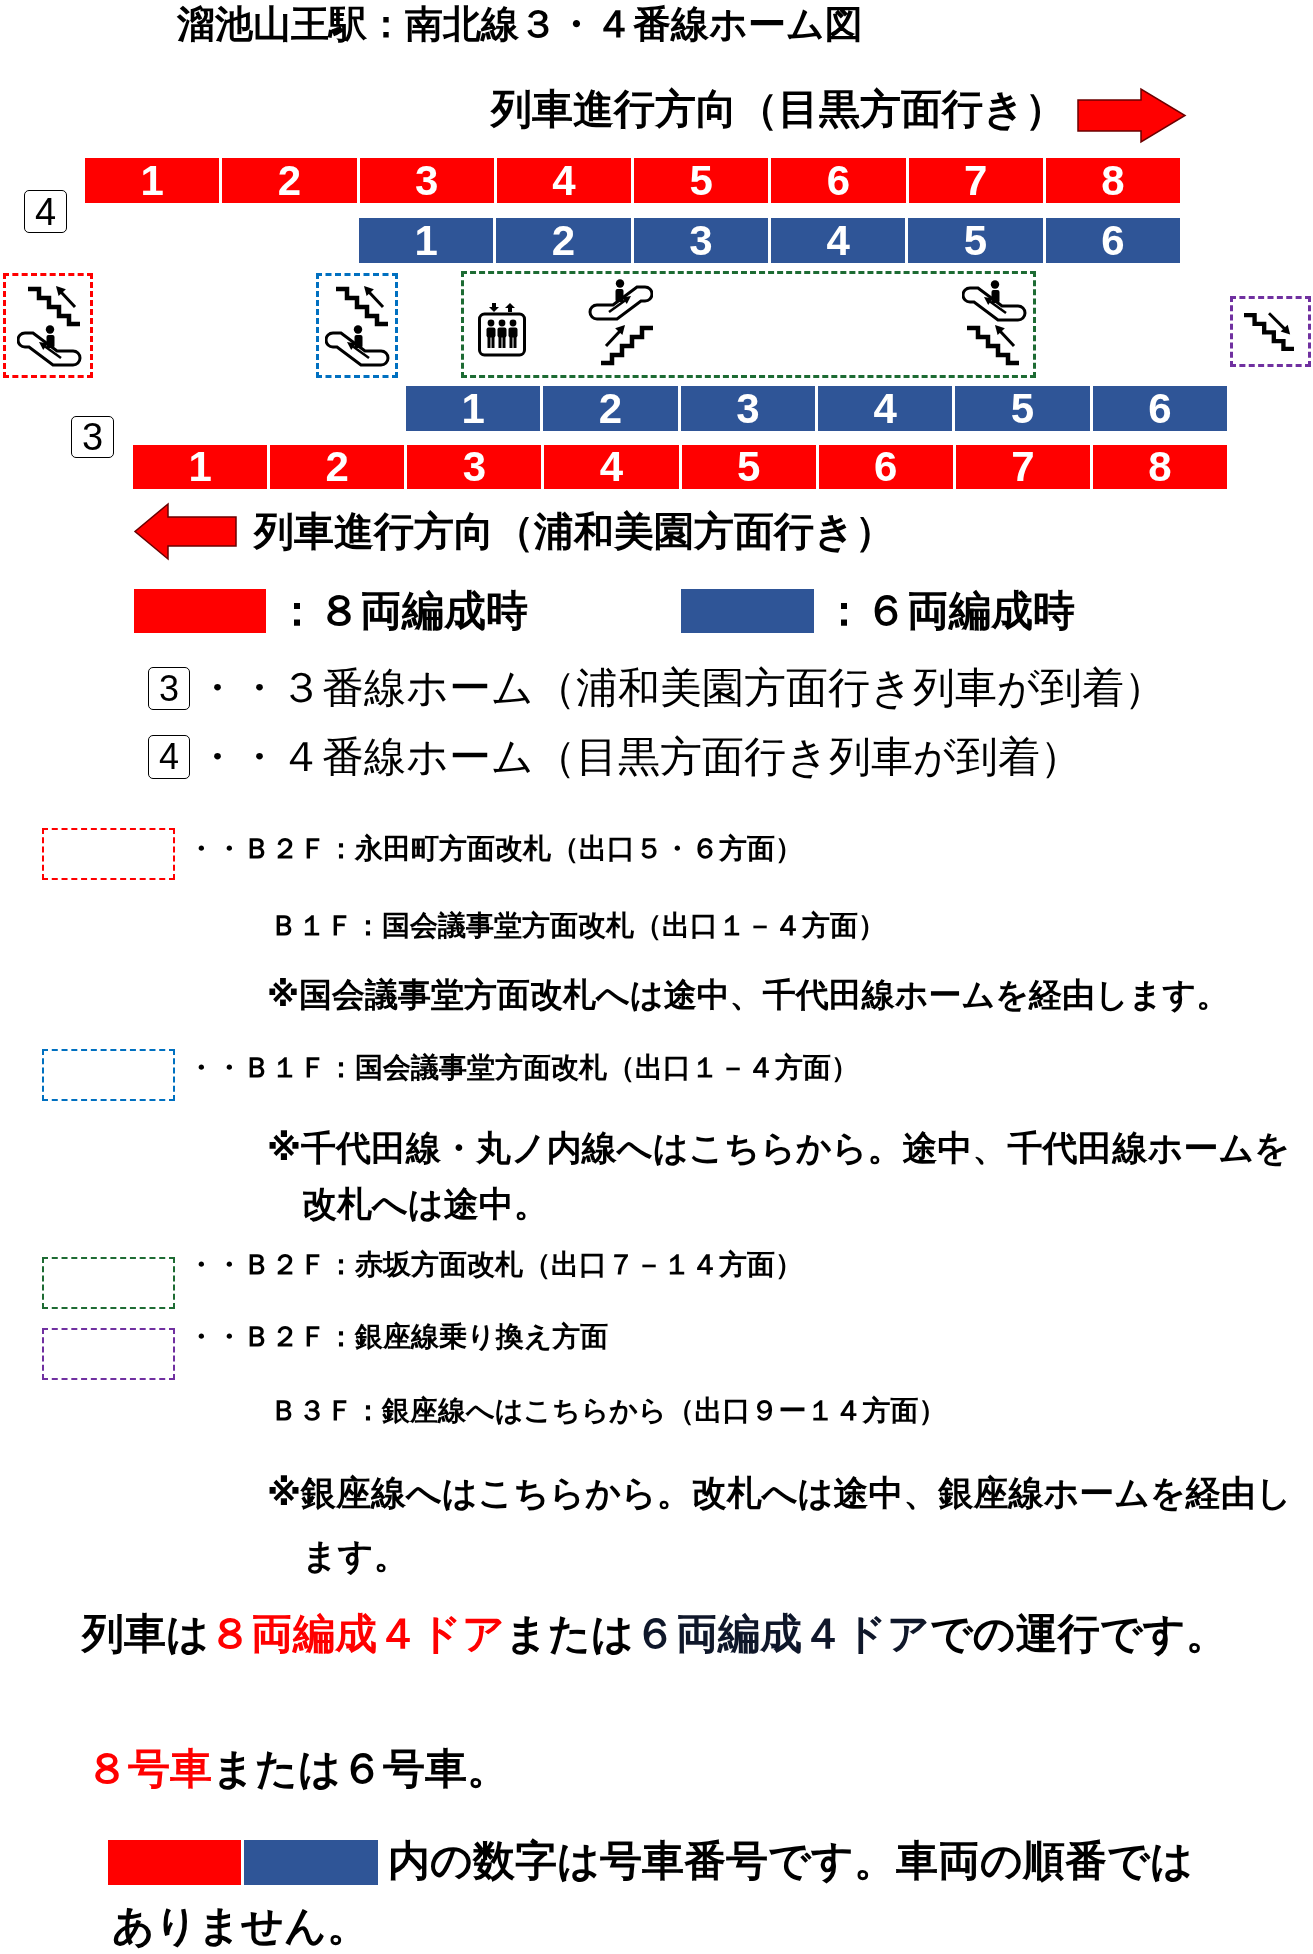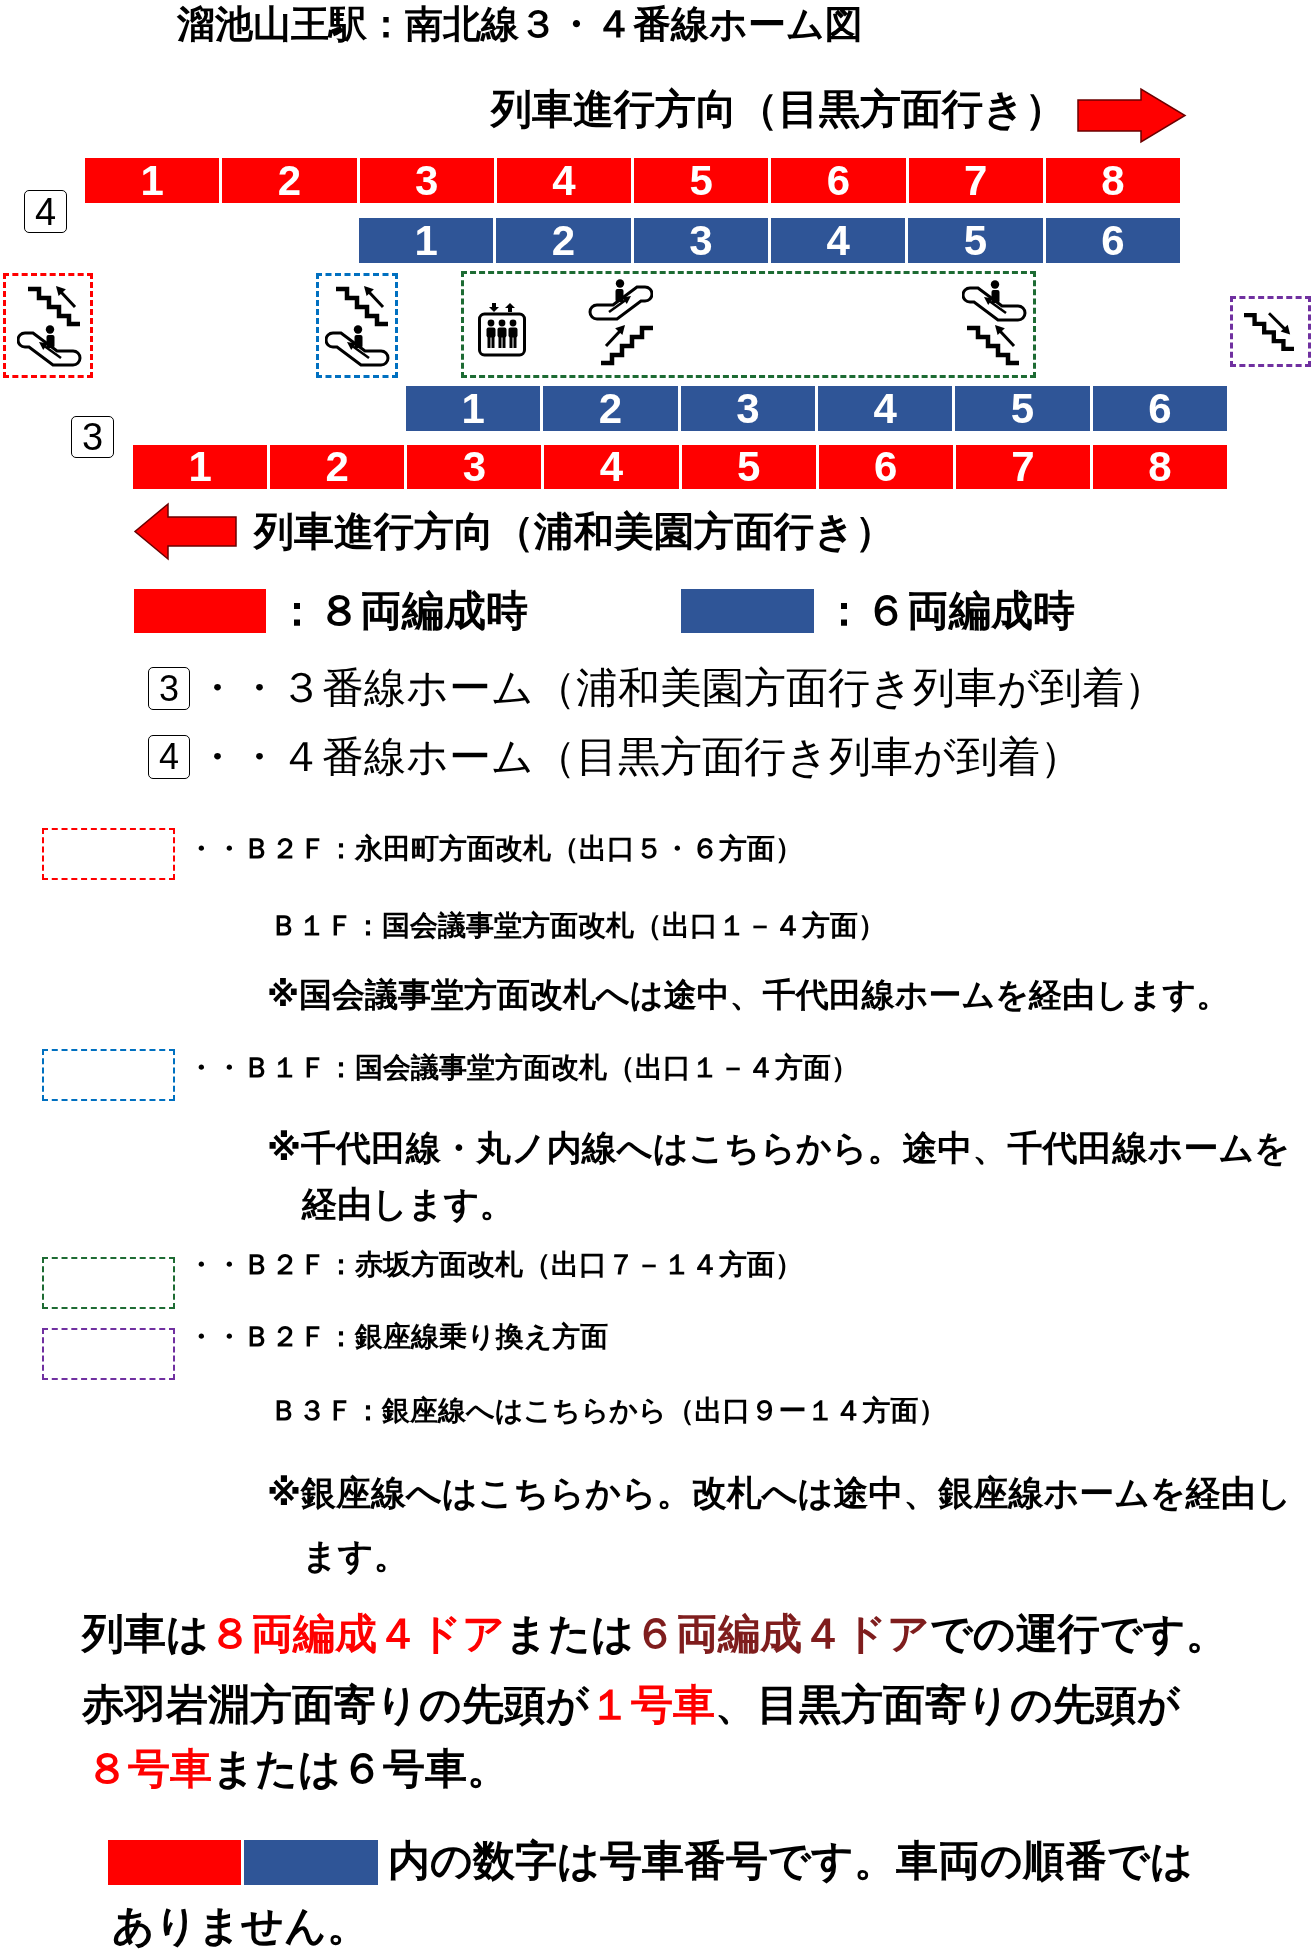--- a/index.html
+++ b/index.html
@@ -24,21 +24,21 @@
   .dash { position:absolute; box-sizing:border-box; border-style:dashed; border-width:3px; }
   .dash.sm { border-width:2.5px; }
   .c-red { border-color:#FF0000; }
   .c-blue { border-color:#0070C0; }
   .c-green { border-color:#1D6B33; }
   .c-purple { border-color:#7030A0; }
   .swatch { position:absolute; }
   .sw-red { background:#FF0000; }
   .sw-blue { background:#2F5597; }
   .txt-red { color:#FF0000; }
-  .txt-blue { color:#7f1d1d; }
+  .txt-blue { color:#0f172a; }
   .txt-blue2 { color:#000000; }
   svg.icon { position:absolute; overflow:visible; }
   .mirror { transform:scaleX(-1); }
 </style>
 </head>
 <body>
 
 <svg width="0" height="0" style="position:absolute" aria-hidden="true">
   <defs>
     <symbol id="sym-stairs-up" viewBox="0 0 52 42">
@@ -189,37 +189,34 @@
   <div class="t f42" style="left:196px;top:732px;">・・４番線ホーム（目黒方面行き列車が到着）</div>
 
   <div class="dash sm c-red" style="left:42px;top:828px;width:133px;height:52px;"></div>
   <div class="t f41 b" style="left:187px;top:832px;">・・Ｂ２Ｆ：永田町方面改札（出口５・６方面）</div>
   <div class="t f41 b" style="left:270px;top:909px;">Ｂ１Ｆ：国会議事堂方面改札（出口１－４方面）</div>
   <div class="t f35 b" style="left:267px;top:975px;">※国会議事堂方面改札へは途中、千代田線ホームを経由します。</div>
 
   <div class="dash sm c-blue" style="left:42px;top:1049px;width:133px;height:52px;"></div>
   <div class="t f41 b" style="left:187px;top:1051px;">・・Ｂ１Ｆ：国会議事堂方面改札（出口１－４方面）</div>
   <div class="t f34 b" style="left:267px;top:1127px;">※千代田線・丸ノ内線へはこちらから。途中、千代田線ホームを</div>
-  <div class="t f34 b" style="left:302px;top:1183px;">経由します。</div>
+  <div class="t f34 b" style="left:302px;top:1183px;">改札へは途中。</div>
 
   <div class="dash sm c-green" style="left:42px;top:1257px;width:133px;height:52px;"></div>
   <div class="t f41 b" style="left:187px;top:1248px;">・・Ｂ２Ｆ：赤坂方面改札（出口７－１４方面）</div>
 
   <div class="dash sm c-purple" style="left:42px;top:1328px;width:133px;height:52px;"></div>
   <div class="t f41 b" style="left:187px;top:1320px;">・・Ｂ２Ｆ：銀座線乗り換え方面</div>
   <div class="t f41 b" style="left:270px;top:1394px;">Ｂ３Ｆ：銀座線へはこちらから（出口９ー１４方面）</div>
   <div class="t f34 b" style="left:267px;top:1472px;">※銀座線へはこちらから。改札へは途中、銀座線ホームを経由し</div>
   <div class="t f34 b" style="left:302px;top:1535px;">ます。</div>
 
   <div class="t f42 b" style="left:82px;top:1609px;">
     <span>列車は</span><span class="txt-red">８両編成４ドア</span><span>または</span><span class="txt-blue">６両編成４ドア</span><span>での運行です。</span>
   </div>
-  <div class="t f42 b" style="left:82px;top:1680px;">
-    <span>赤羽岩淵方面寄りの先頭が</span><span class="txt-red">１号車</span><span>、目黒方面寄りの先頭が</span>
-  </div>
   <div class="t f42 b" style="left:86px;top:1744px;">
     <span class="txt-red">８号車</span><span>または</span><span class="txt-blue2">６号車</span><span>。</span>
   </div>
 
   <div class="swatch sw-red" style="left:108px;top:1840px;width:133px;height:45px;"></div>
   <div class="swatch sw-blue" style="left:244px;top:1840px;width:134px;height:45px;"></div>
   <div class="t f42 b" style="left:388px;top:1836px;">内の数字は号車番号です。車両の順番では</div>
   <div class="t f42 b" style="left:112px;top:1901px;">ありません。</div>
 
 </div>

